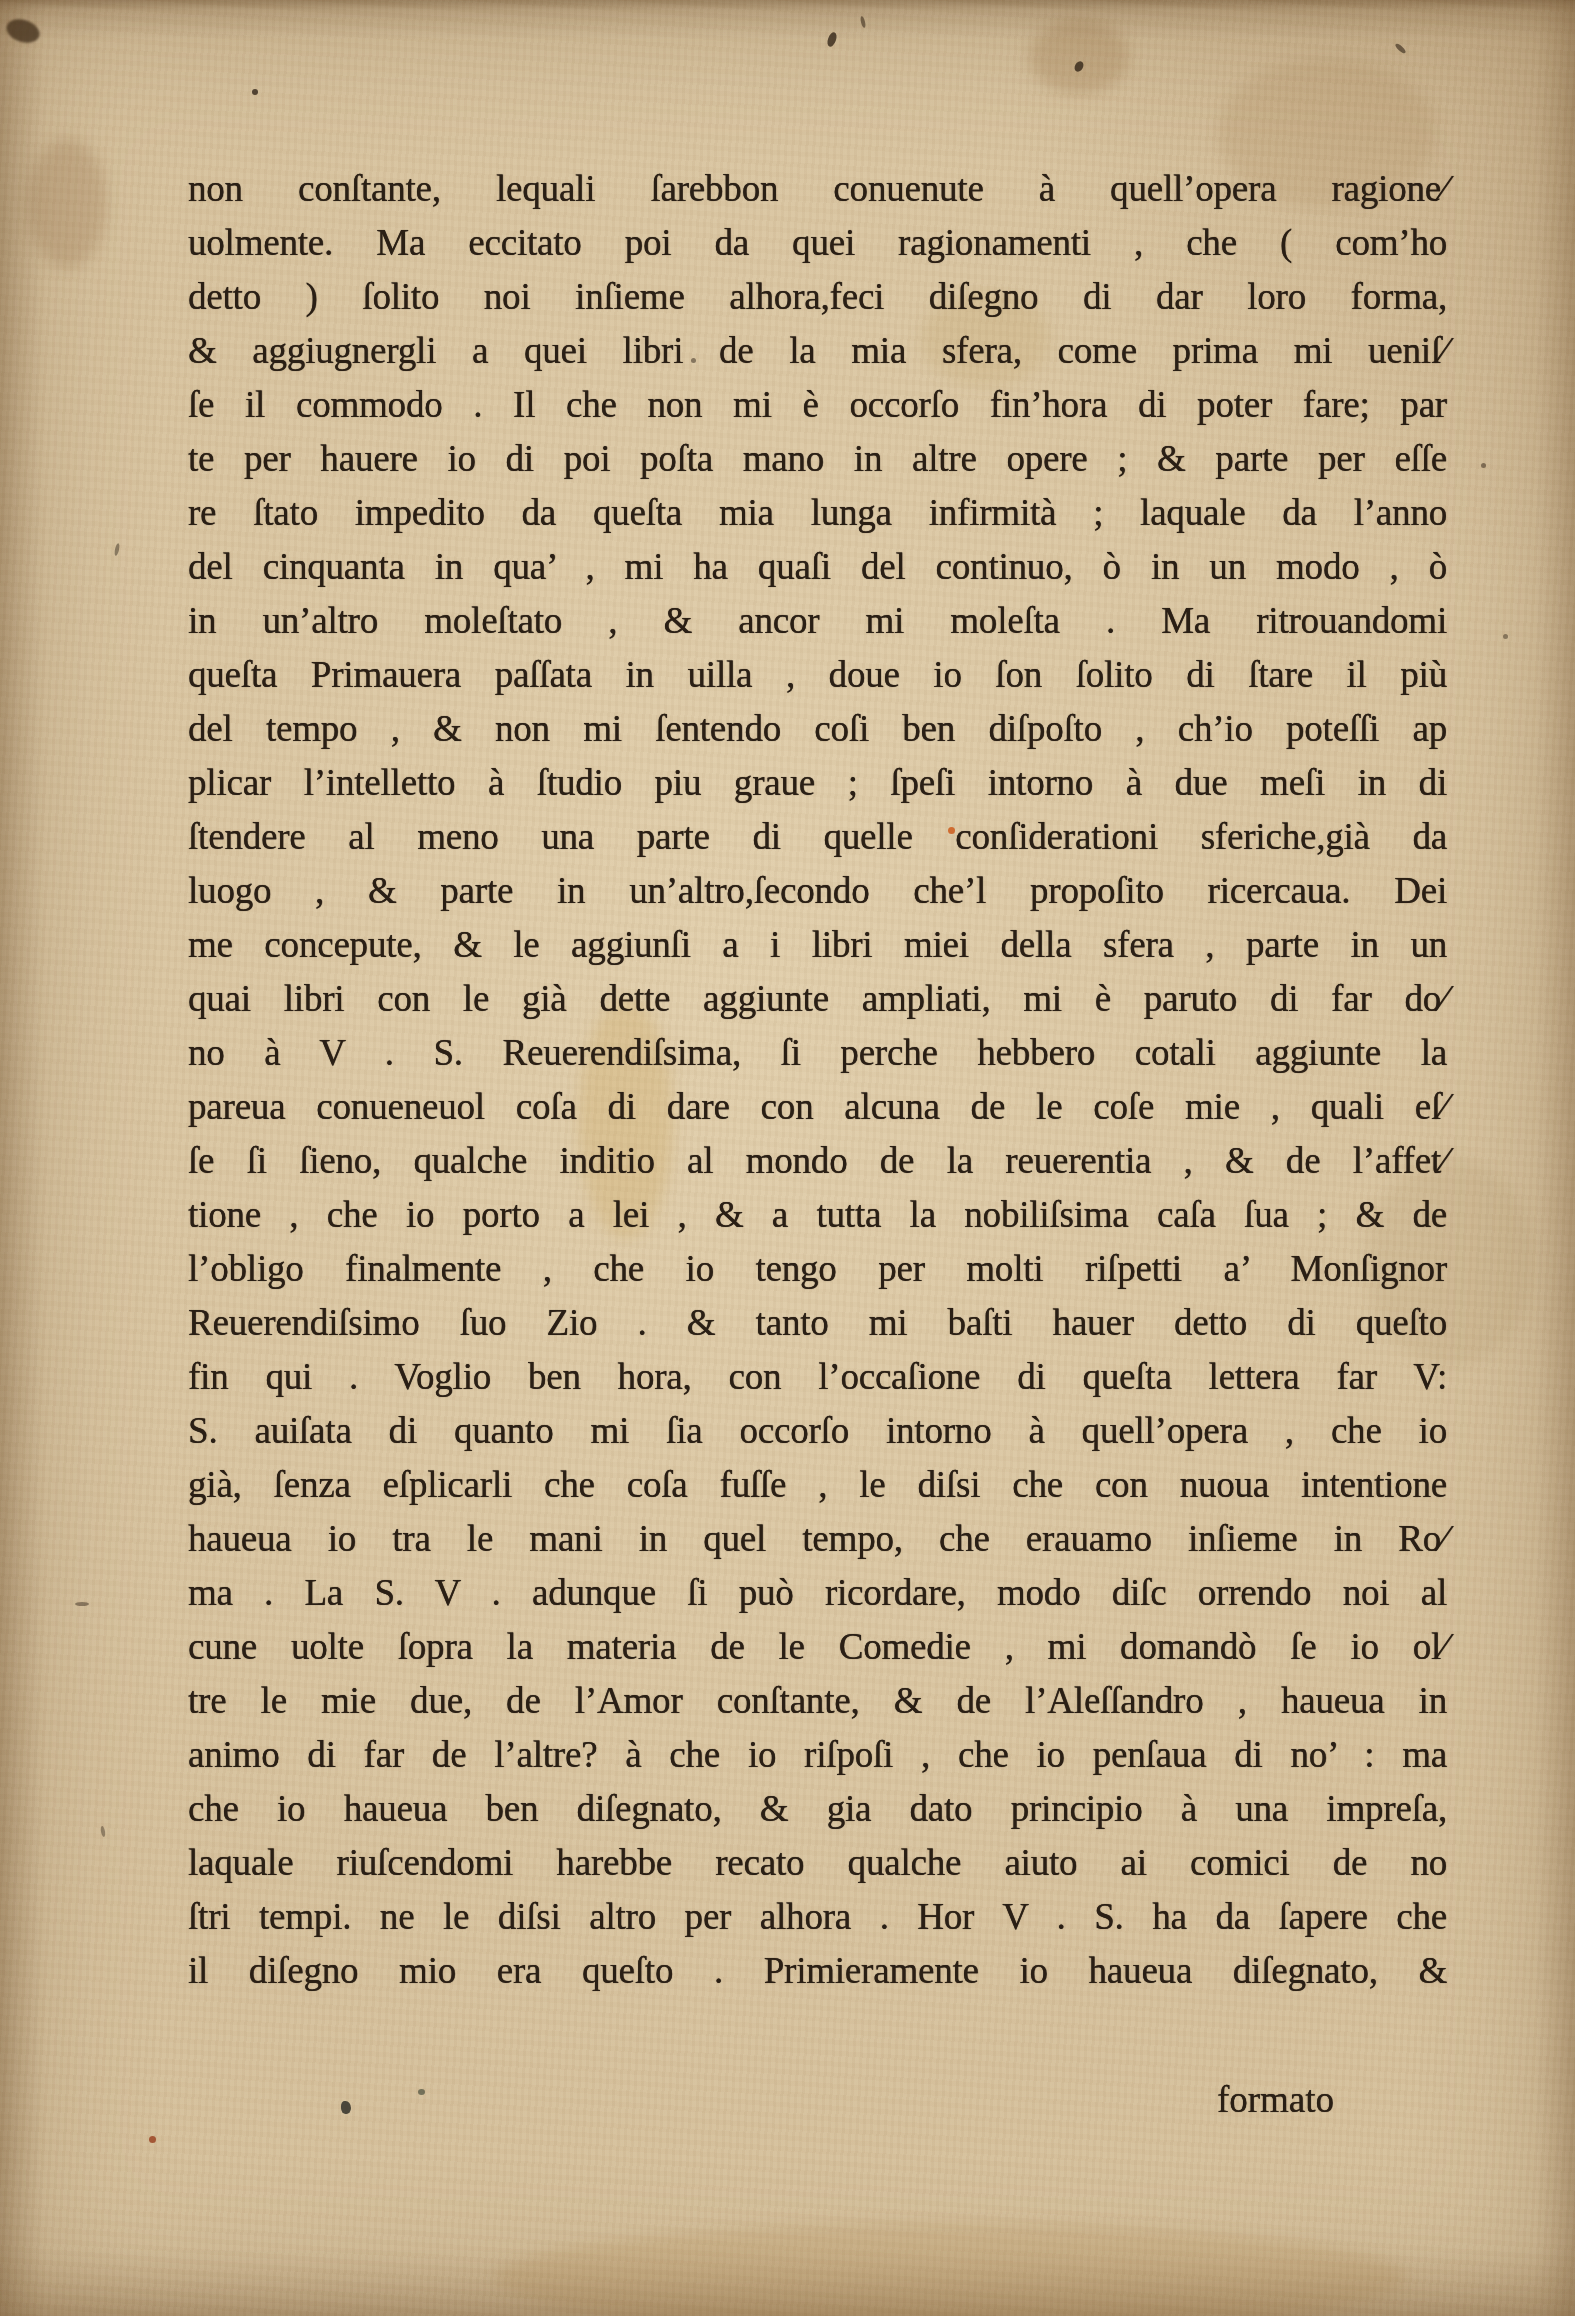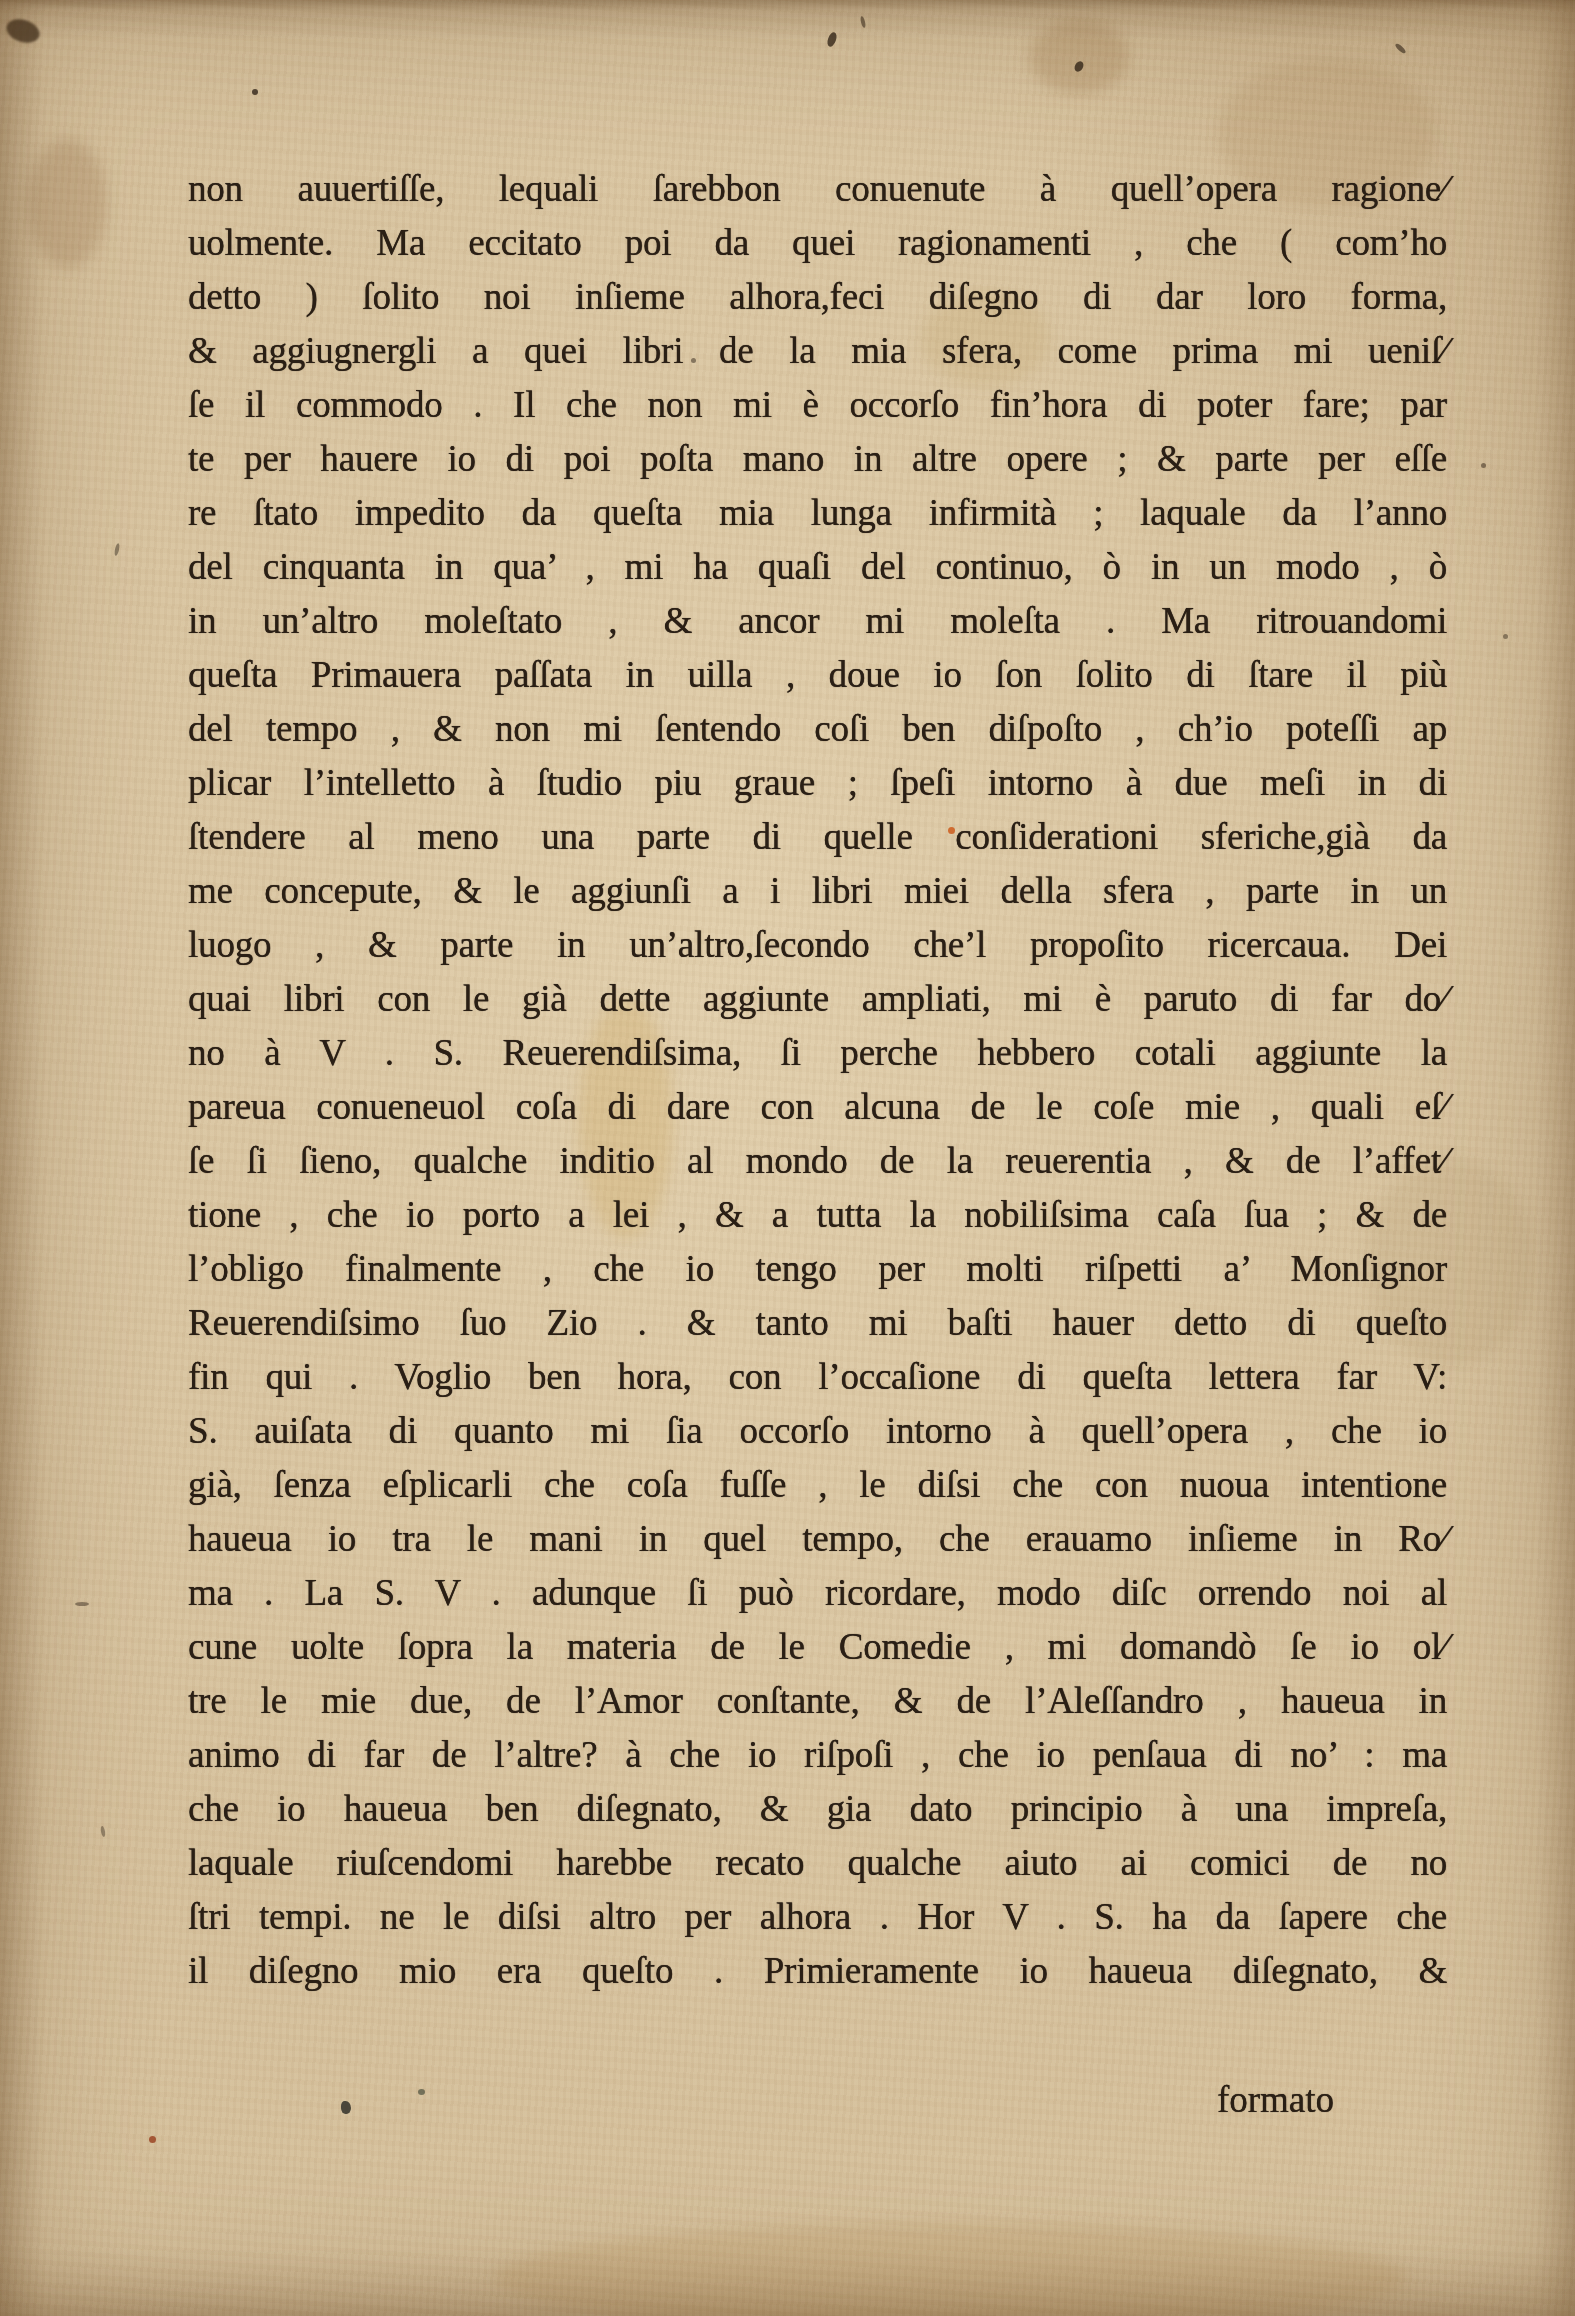--- a/index.html
+++ b/index.html
@@ -87,35 +87,35 @@
   <div class="speck" style="left:115px; top:543px; width:4px; height:13px; transform:rotate(12deg); background:rgba(45,33,22,0.45);"></div>
   <div class="speck" style="left:75px; top:1602px; width:14px; height:4px; background:rgba(45,33,22,0.45);"></div>
   <div class="speck" style="left:101px; top:1826px; width:4px; height:11px; transform:rotate(-10deg); background:rgba(45,33,22,0.4);"></div>
   <div class="speck" style="left:341px; top:2101px; width:10px; height:13px; border-radius:40% 60% 50% 50%; background:rgba(40,40,35,0.8);"></div>
   <div class="speck" style="left:418px; top:2089px; width:7px; height:6px; background:rgba(50,60,45,0.6);"></div>
   <div class="speck" style="left:149px; top:2136px; width:7px; height:7px; background:rgba(152,62,30,0.8);"></div>
   <div class="speck" style="left:1481px; top:463px; width:5px; height:5px; background:rgba(45,33,22,0.5);"></div>
   <div class="speck" style="left:1503px; top:634px; width:5px; height:5px; background:rgba(45,33,22,0.45);"></div>
 
   <div class="text-block" id="text-block">
-      <div class="line">non auuertiſſe, lequali ſarebbon conuenute à quell’opera ragione⁄</div>
+      <div class="line">non conſtante, lequali ſarebbon conuenute à quell’opera ragione⁄</div>
       <div class="line">uolmente. Ma eccitato poi da quei ragionamenti , che ( com’ho</div>
       <div class="line">detto ) ſolito noi inſieme alhora,feci diſegno di dar loro forma,</div>
       <div class="line">&amp; aggiugnergli a quei libri de la mia sfera, come prima mi ueniſ⁄</div>
       <div class="line">ſe il commodo . Il che non mi è occorſo fin’hora di poter fare; par</div>
       <div class="line">te per hauere io di poi poſta mano in altre opere ; &amp; parte per eſſe</div>
       <div class="line">re ſtato impedito da queſta mia lunga infirmità ; laquale da l’anno</div>
       <div class="line">del cinquanta in qua’ , mi ha quaſi del continuo, ò in un modo , ò</div>
       <div class="line">in un’altro moleſtato , &amp; ancor mi moleſta . Ma ritrouandomi</div>
       <div class="line">queſta Primauera paſſata in uilla , doue io ſon ſolito di ſtare il più</div>
       <div class="line">del tempo , &amp; non mi ſentendo coſi ben diſpoſto , ch’io poteſſi ap</div>
       <div class="line">plicar l’intelletto à ſtudio piu graue ; ſpeſi intorno à due meſi in di</div>
       <div class="line">ſtendere al meno una parte di quelle conſiderationi sferiche,già da</div>
+      <div class="line">luogo , &amp; parte in un’altro,ſecondo che’l propoſito ricercaua. Dei</div>
       <div class="line">me concepute, &amp; le aggiunſi a i libri miei della sfera , parte in un</div>
-      <div class="line">luogo , &amp; parte in un’altro,ſecondo che’l propoſito ricercaua. Dei</div>
       <div class="line">quai libri con le già dette aggiunte ampliati, mi è paruto di far do⁄</div>
       <div class="line">no à V . S. Reuerendiſsima, ſi perche hebbero cotali aggiunte la</div>
       <div class="line">pareua conueneuol coſa di dare con alcuna de le coſe mie , quali eſ⁄</div>
       <div class="line">ſe ſi ſieno, qualche inditio al mondo de la reuerentia , &amp; de l’affet⁄</div>
       <div class="line">tione , che io porto a lei , &amp; a tutta la nobiliſsima caſa ſua ; &amp; de</div>
       <div class="line">l’obligo finalmente , che io tengo per molti riſpetti a’ Monſignor</div>
       <div class="line">Reuerendiſsimo ſuo Zio . &amp; tanto mi baſti hauer detto di queſto</div>
       <div class="line">fin qui . Voglio ben hora, con l’occaſione di queſta lettera far V:</div>
       <div class="line">S. auiſata di quanto mi ſia occorſo intorno à quell’opera , che io</div>
       <div class="line">già, ſenza eſplicarli che coſa fuſſe , le diſsi che con nuoua intentione</div>

